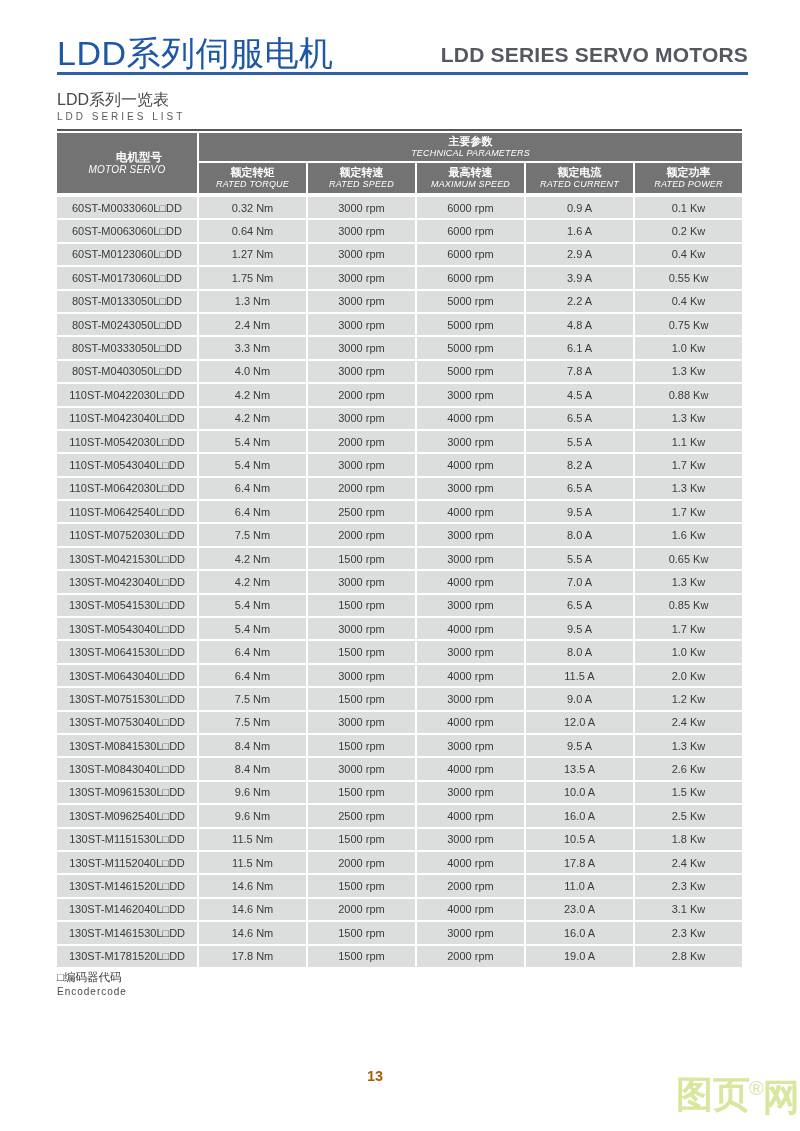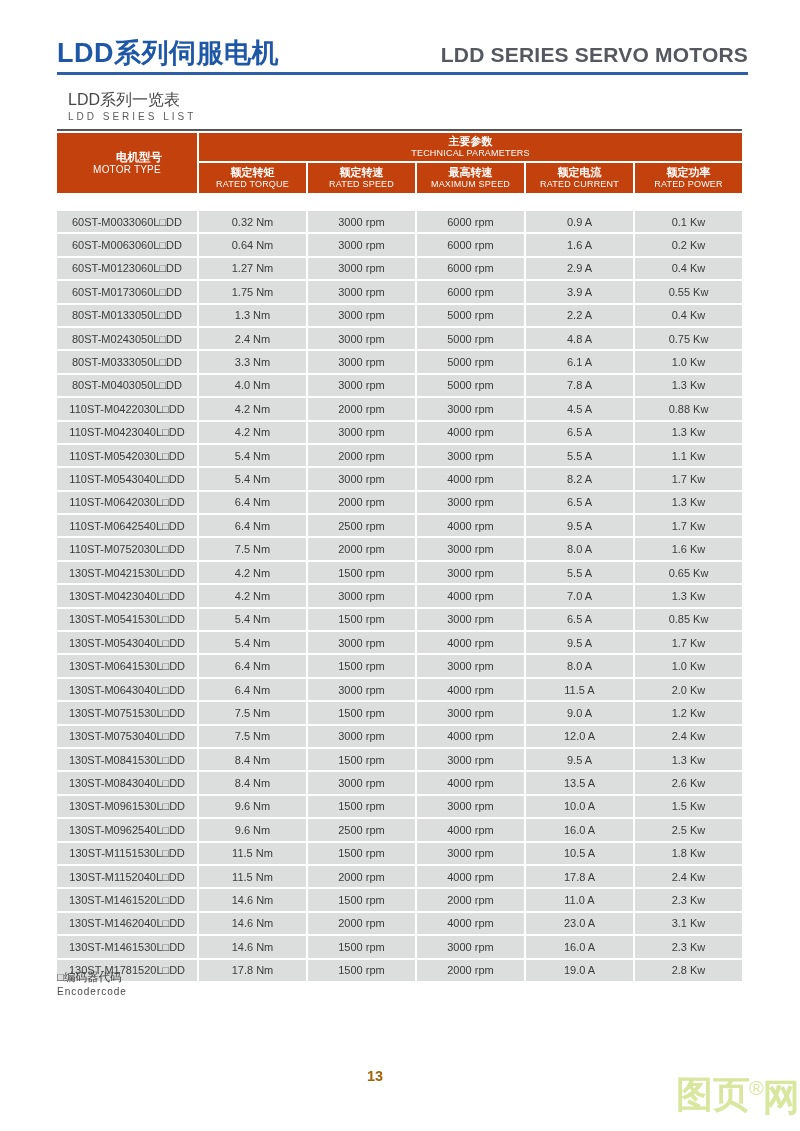--- a/index.html
+++ b/index.html
@@ -2,43 +2,43 @@
 <html><head>
 <meta charset="utf-8">
 <style>
   * { margin:0; padding:0; box-sizing:border-box; }
   html,body { background:#ffffff; }
   body { width:800px; height:1131px; font-family:"Liberation Sans", sans-serif; position:relative; overflow:hidden; }
   #page { position:absolute; inset:0; background:#ffffff; }
 
   
   .header-row { position:absolute; left:57px; top:38px; width:691px; display:flex; justify-content:space-between; align-items:flex-end; }
-  .title-cn { font-size:27px; font-weight:bold; color:#1d57a6; letter-spacing:0.5px; line-height:30px; }
+  .title-cn { font-size:34px; font-weight:normal; color:#1d57a6; letter-spacing:0.5px; line-height:30px; }
   .title-en { font-size:21px; font-weight:bold; color:#55585e; letter-spacing:0.2px; line-height:26px; }
   .header-rule { position:absolute; left:57px; top:72px; width:691px; height:3px; background:#2e5fa9; }
 
   
-  .subtitle { position:absolute; left:68px; top:90px; }
+  .subtitle { position:absolute; left:57px; top:90px; }
   .subtitle-cn { font-size:16px; color:#474747; line-height:19px; }
   .subtitle-en { font-size:10px; color:#5a5a5a; letter-spacing:3px; margin-top:2px; }
 
   
   .tbl { position:absolute; left:57px; top:129px; width:685px; }
   .tbl-topline { width:685px; height:2px; background:#565656; margin-bottom:2px; }
   .thead { display:grid; grid-template-columns:140px repeat(5,107px); grid-template-rows:28px 30px; gap:2px; }
-  .hcell { background:#c2410c; color:#ffffff; display:flex; flex-direction:column; justify-content:center; align-items:center; text-align:center; }
+  .hcell { background:#737373; color:#ffffff; display:flex; flex-direction:column; justify-content:center; align-items:center; text-align:center; }
   .hcell .cn { font-size:11px; font-weight:bold; line-height:13px; }
-  .hcell .en { font-size:9px; line-height:11px; letter-spacing:0.2px; }
+  .hcell .en { font-size:9px; line-height:11px; letter-spacing:0.2px;font-style:italic; }
   .motor-cell { grid-row:1 / 3; grid-column:1; }
   .motor-cell .cn { font-size:11.5px;padding-left:24px; }
   .motor-cell .en { font-size:10px; }
   .group-cell { grid-row:1; grid-column:2 / 7; }
   .sub-col { grid-row:2; }
 
-  .tbody { display:grid; grid-template-columns:140px repeat(5,107px); grid-auto-rows:21.4px; gap:2px; margin-top:18px; }
+  .tbody { display:grid; grid-template-columns:140px repeat(5,107px); grid-auto-rows:21.4px; gap:2px; margin-top:4px; }
   .trow { display:contents; }
   .tcell { background:#dcdddd; color:#3a3a3a; font-size:11px; display:flex; align-items:center; justify-content:center; text-align:center; white-space:nowrap; }
 
   
   .footnote { position:absolute; left:57px; top:970px; }
   .footnote-cn { font-size:11.5px; color:#3b3b3b; line-height:14px; }
   .footnote-en { font-size:10px; color:#4a4a4a; letter-spacing:1px; margin-top:2px; }
 
   
   .page-number { position:absolute; left:0; top:1068px; width:750px; text-align:center; font-size:14.5px; font-weight:bold; color:#a16207; }
@@ -63,21 +63,21 @@
     <div class="subtitle-cn">LDD系列一览表</div>
     <div class="subtitle-en">LDD SERIES LIST</div>
   </div>
 
   <div class="tbl">
     <div class="tbl-topline"></div>
 
     <div class="thead">
       <div class="hcell motor-cell">
         <span class="cn">电机型号</span>
-        <span class="en">MOTOR TYPE</span>
+        <span class="en">MOTOR SERVO</span>
       </div>
       <div class="hcell group-cell">
         <span class="cn">主要参数</span>
         <span class="en">TECHNICAL PARAMETERS</span>
       </div>
       <div class="hcell sub-col">
         <span class="cn">额定转矩</span>
         <span class="en">RATED TORQUE</span>
       </div>
       <div class="hcell sub-col">

